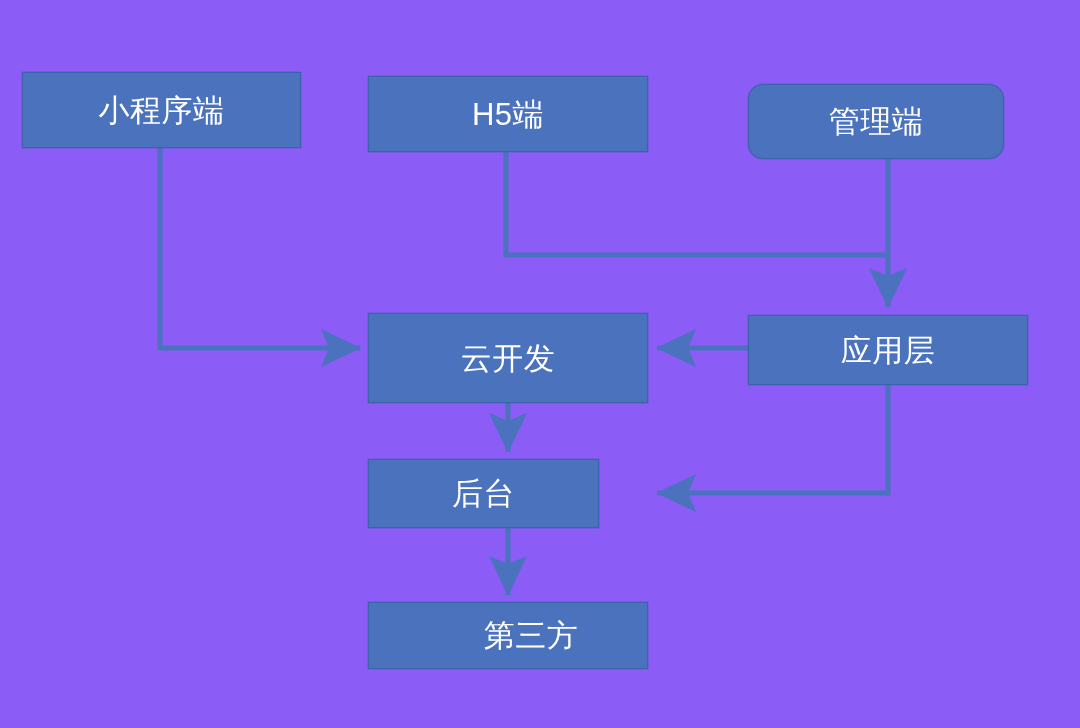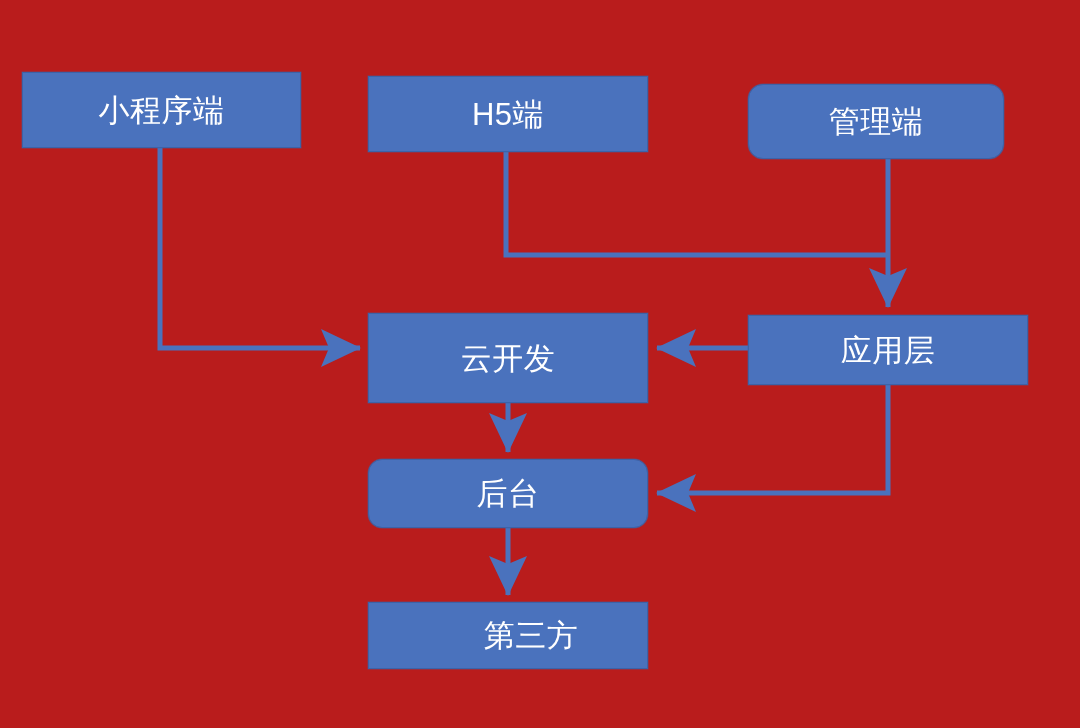--- a/index.html
+++ b/index.html
@@ -8,21 +8,21 @@
     padding: 0;
     background: #ffffff;
   }
   body {
     font-family: "Liberation Sans", "DejaVu Sans", sans-serif;
   }
   #canvas {
     position: relative;
     width: 1080px;
     height: 728px;
-    background: #b91c1c;
+    background: #8b5cf6;
     overflow: hidden;
   }
   #edges {
     position: absolute;
     left: 0;
     top: 0;
     width: 1080px;
     height: 728px;
     pointer-events: none;
   }
@@ -93,21 +93,21 @@
   </div>
 
   <div class="node" style="left:368px; top:313px; width:280px; height:90px;">
     <span class="node-label">云开发</span>
   </div>
 
   <div class="node" style="left:748px; top:315px; width:280px; height:70px;">
     <span class="node-label">应用层</span>
   </div>
 
-  <div class="node" style="left:368px; top:459px; width:280px; height:69px;border-radius:14px;">
+  <div class="node" style="left:368px; top:459px; width:231px; height:69px;">
     <span class="node-label">后台</span>
   </div>
 
   <div class="node" style="left:368px; top:602px; width:280px; height:67px;padding-left:46px;">
     <span class="node-label">第三方</span>
   </div>
 
 </div>
 
 </body></html>

